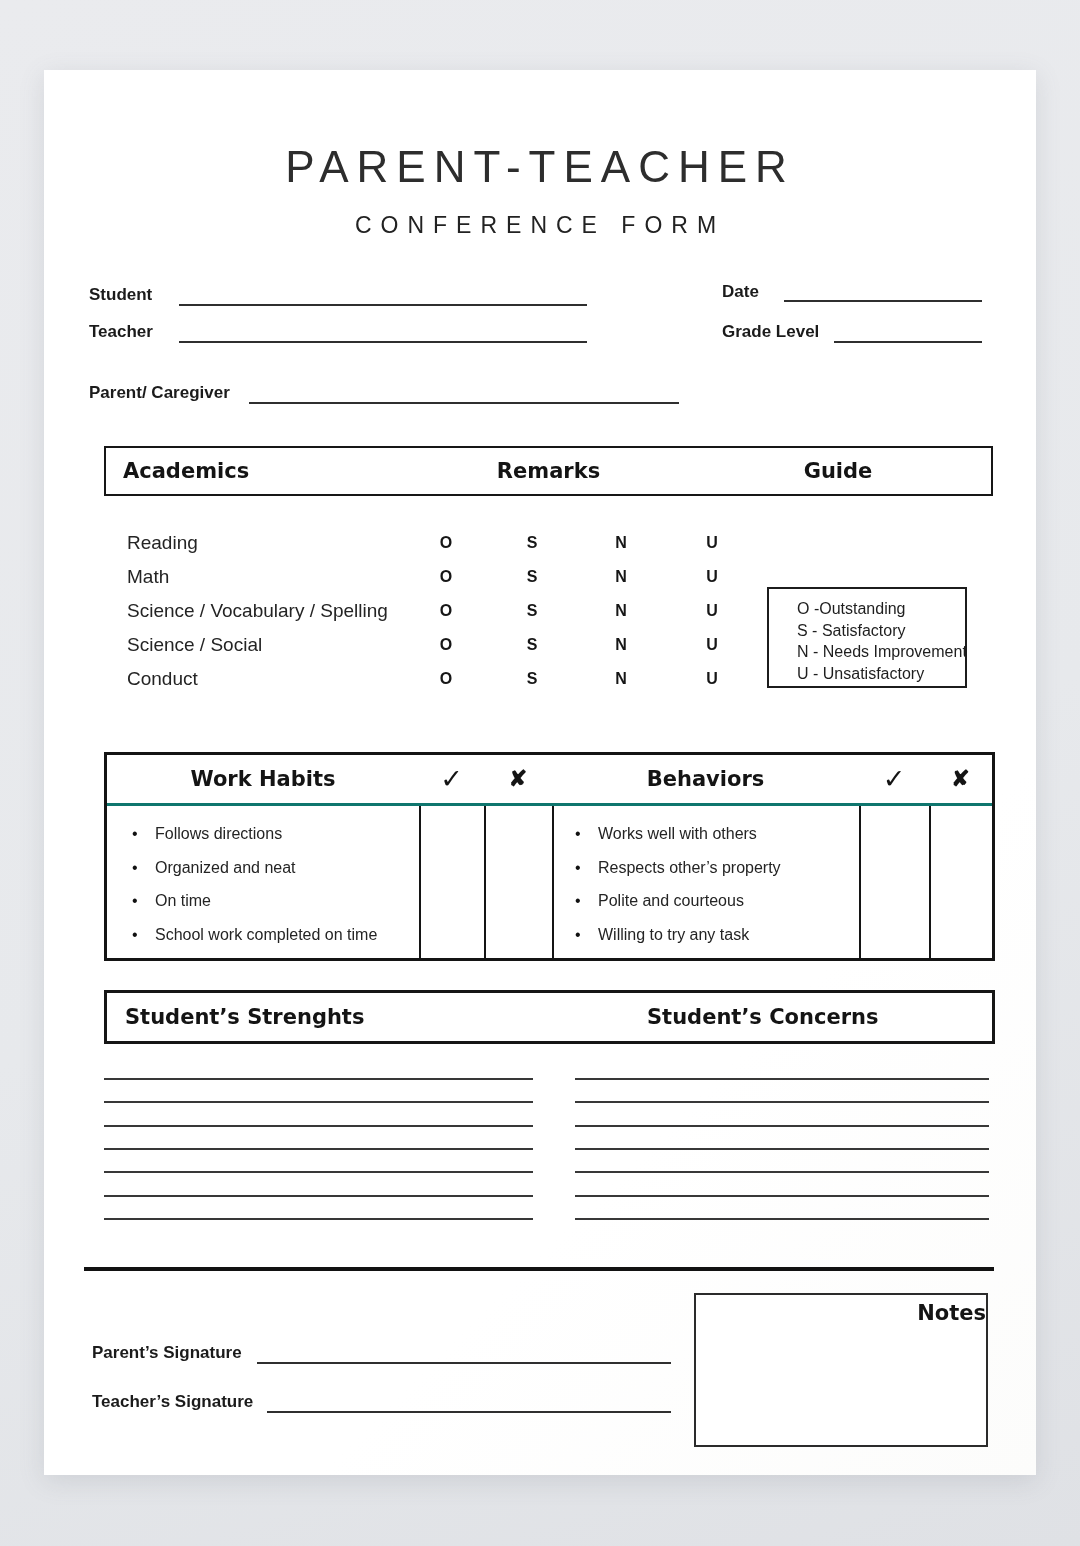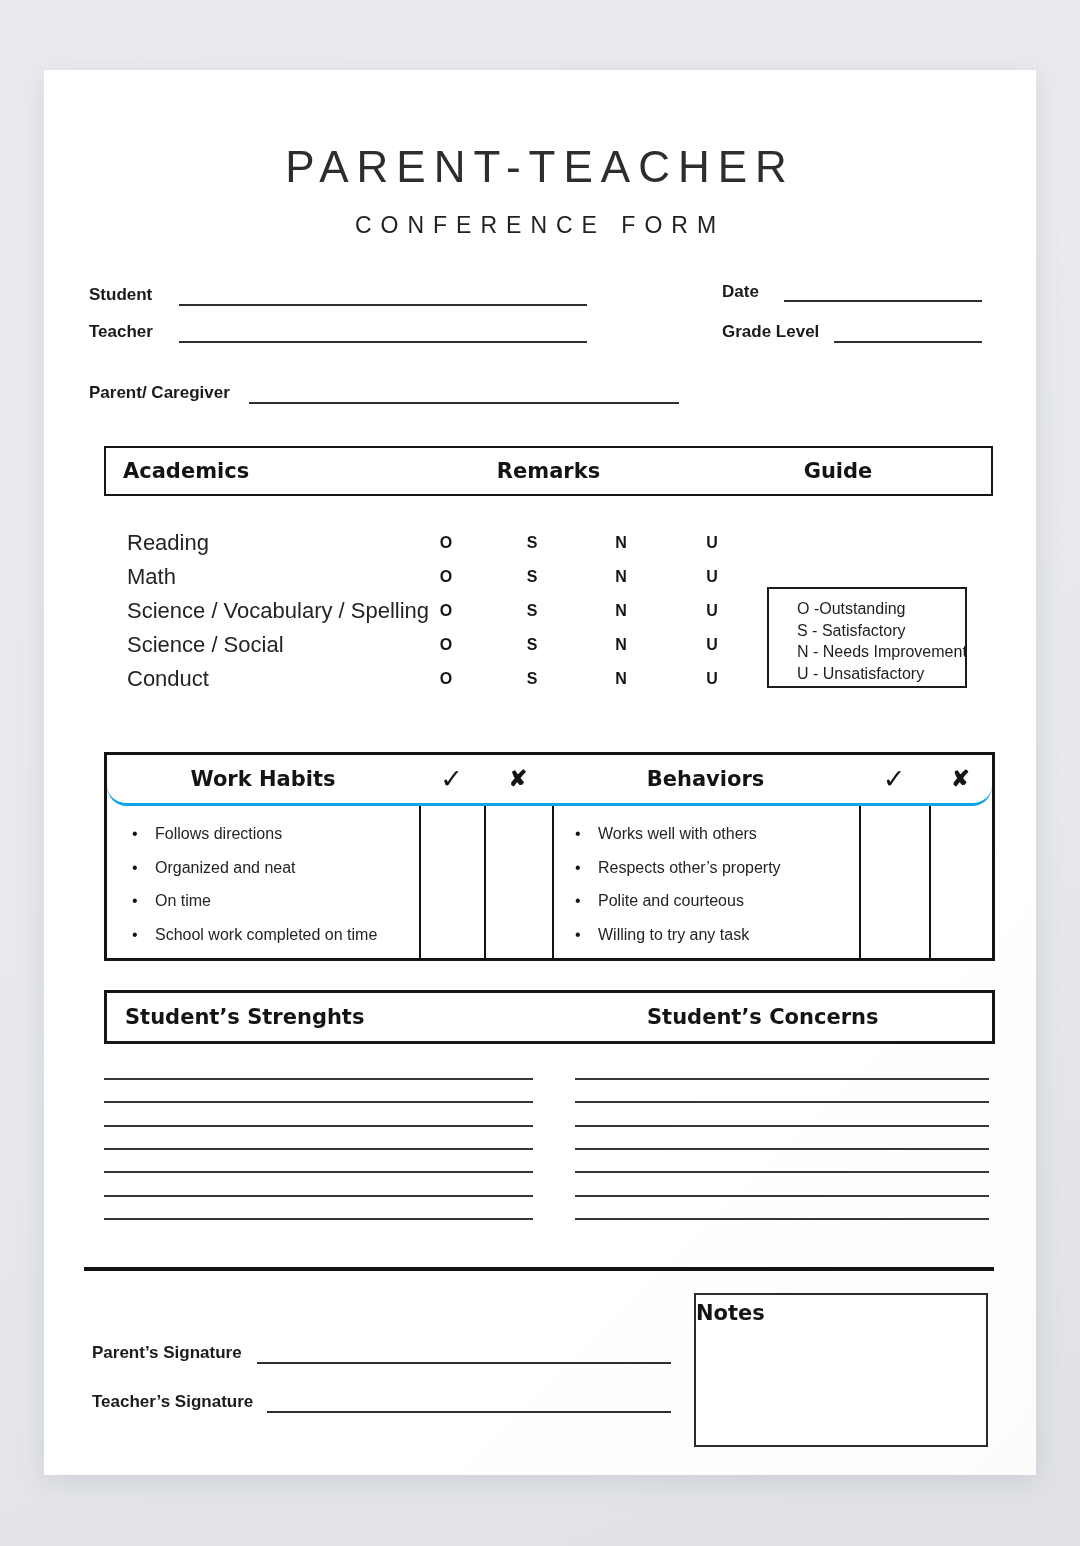--- a/index.html
+++ b/index.html
@@ -35,29 +35,29 @@
   
   .hbox{border:2px solid #161616;background:#fff;}
   .htitle{font-family:"DejaVu Sans","Liberation Sans",sans-serif;font-weight:700;font-size:21px;color:#141414;white-space:nowrap;}
   .academics-box{left:60px;top:376px;width:885px;height:46px;}
   .ac-title{left:17px;top:0;height:46px;line-height:46px;}
   .ac-remarks{left:0;right:0;top:0;height:52px;line-height:46px;text-align:center;}
   .ac-guide{left:687px;width:90px;top:0;height:46px;line-height:46px;text-align:center;}
   
   .subject-rows{left:60px;top:456px;width:885px;}
   .subject-row{position:relative;height:34px;}
-  .subject-label{position:absolute;left:23px;top:50%;transform:translateY(-50%);font-size:22px;color:#242424;white-space:nowrap;}
+  .subject-label{position:absolute;left:23px;top:50%;transform:translateY(-50%);font-size:19px;color:#242424;white-space:nowrap;}
   .remark-opt{position:absolute;top:50%;transform:translateY(-50%);width:22px;text-align:center;font-weight:700;font-size:16px;color:#161616;cursor:pointer;}
   .opt-0{left:331px;} .opt-1{left:417px;} .opt-2{left:506px;} .opt-3{left:597px;}
   
   .guide-box{left:723px;top:517px;width:200px;height:101px;border:2px solid #1c1c1c;background:#fff;box-sizing:border-box;padding:9px 0 0 28px;}
   .guide-item{font-size:16px;line-height:21.5px;color:#1e1e1e;white-space:nowrap;}
   
   .check-table{left:60px;top:682px;width:885px;height:203px;border:3px solid #141414;background:#fff;box-sizing:content-box;}
-  .ct-header{position:absolute;left:0;top:0;width:100%;height:48px;border-bottom:3px solid #0ea5e9;border-radius:20px;}
+  .ct-header{position:absolute;left:0;top:0;width:100%;height:48px;border-bottom:3px solid #0f766e;}
   .ct-h{position:absolute;top:0;height:48px;line-height:48px;text-align:center;}
   .h-wh{left:0;width:312px;} .h-c1{left:312px;width:65px;} .h-x1{left:377px;width:68px;}
   .h-bh{left:445px;width:307px;} .h-c2{left:752px;width:70px;} .h-x2{left:822px;width:63px;}
   .check-glyph{font-size:27px;font-weight:400;color:#141414;}
   .cross-glyph{font-size:22px;font-weight:700;color:#141414;}
   .vline{position:absolute;top:51px;bottom:0;width:2px;background:#141414;}
   .v1{left:312px;} .v2{left:377px;} .v3{left:445px;} .v4{left:752px;} .v5{left:822px;}
   .bullet-list{position:absolute;top:62px;margin:0;padding:0;list-style:none;}
   .wh-list{left:25px;width:285px;}
   .bh-list{left:468px;width:282px;}
@@ -67,21 +67,21 @@
   .hs-c1{left:314px;width:63px;} .hs-x1{left:379px;width:64px;}
   .hs-c2{left:754px;width:66px;} .hs-x2{left:824px;width:61px;}
   
   .sc-box{left:60px;top:920px;width:885px;height:48px;border-width:3px;}
   .sc-strengths{left:18px;top:0;height:48px;line-height:48px;}
   .sc-concerns{left:540px;top:0;height:48px;line-height:48px;}
   .write-line{position:absolute;height:2px;background:#383838;cursor:text;}
   
   .divider{left:40px;top:1197px;width:910px;height:4px;background:#121212;}
   .notes-box{left:650px;top:1223px;width:290px;height:150px;border:2px solid #2b2b2b;background:#fff;cursor:text;}
-  .notes-title{left:0;right:0;top:6px;text-align:left;}
+  .notes-title{left:0;right:0;top:6px;text-align:right;}
   .l-psig{left:48px;top:1273px;} .ln-psig{left:213px;top:1292px;width:414px;}
   .l-tsig{left:48px;top:1322px;} .ln-tsig{left:223px;top:1341px;width:404px;}
 </style>
 </head>
 <body>
 
 <div class="page">
 
   <h1 class="abs form-title">PARENT-TEACHER</h1>
   <div class="abs form-subtitle">CONFERENCE FORM</div>

